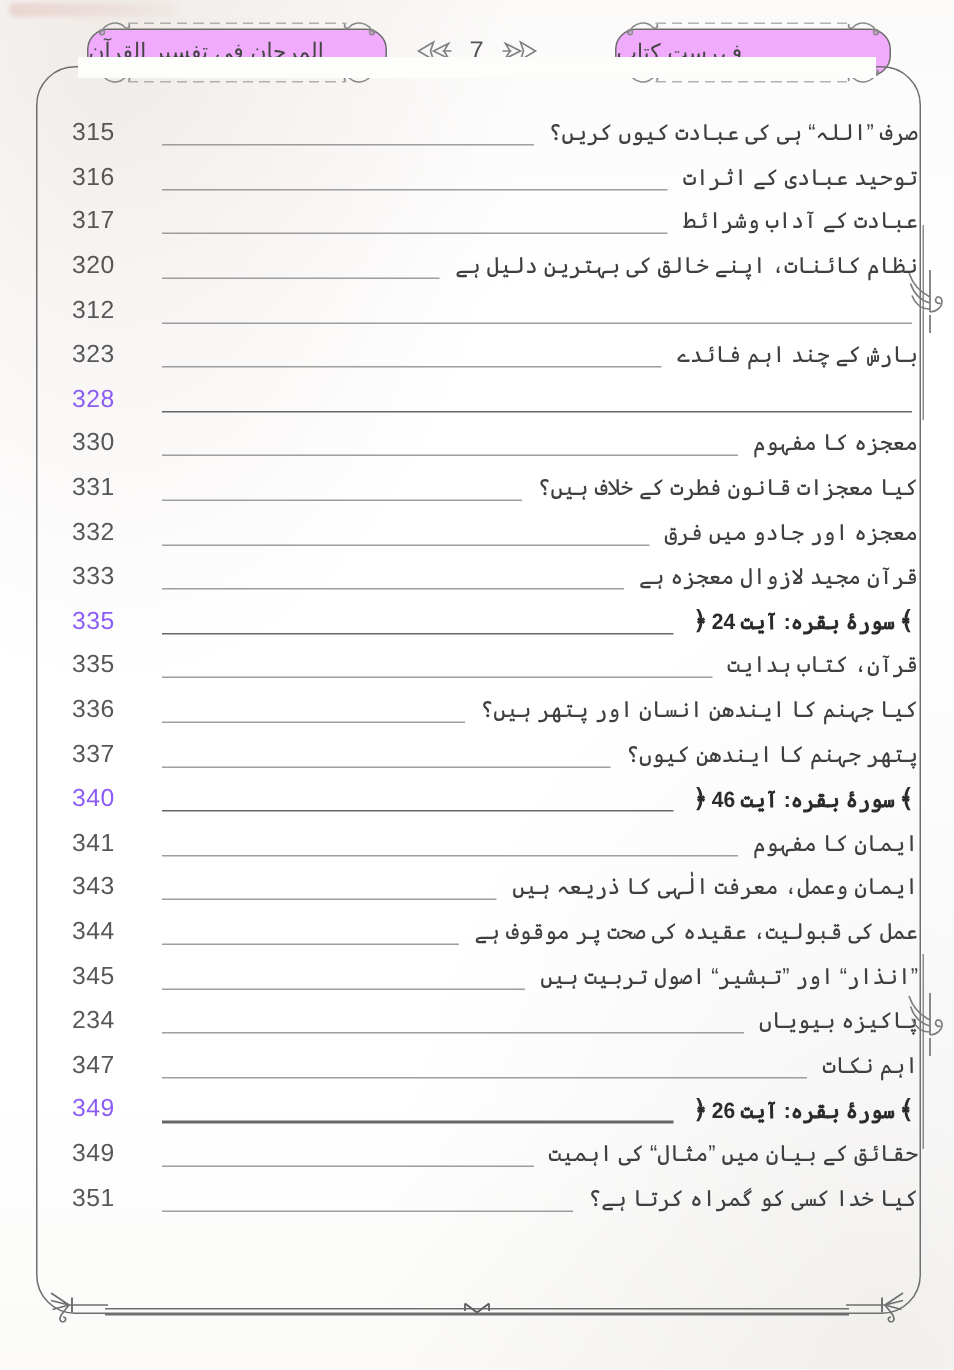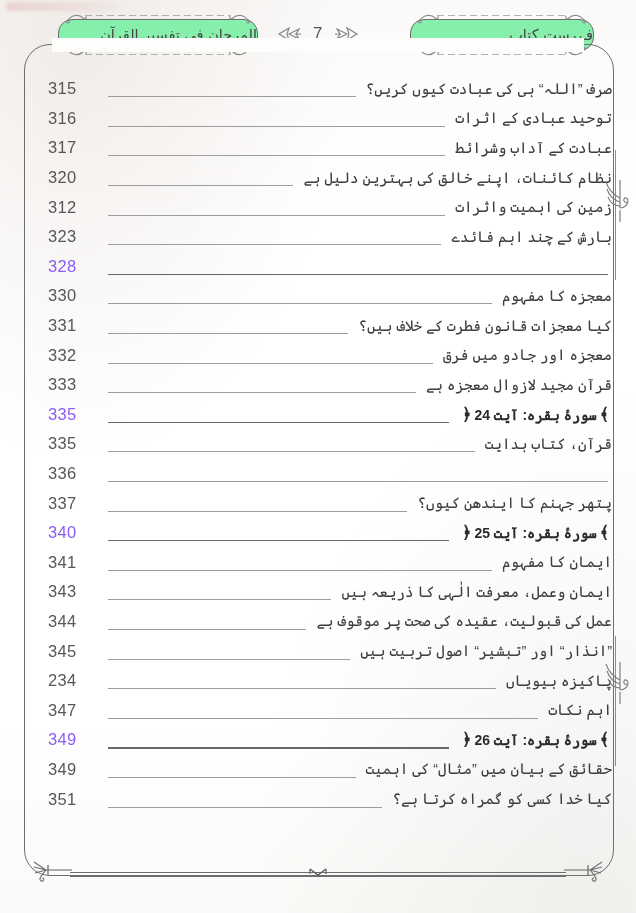--- a/index.html
+++ b/index.html
@@ -36,24 +36,24 @@
     width: 636px;
     height: 66px;
   }
 
   .cartouche {
     position: absolute;
     top: 19px;
     height: 30px;
     border: 1.4px solid #6d6d6d;
     border-radius: 14px;
-    background: #86efac;
+    background: #f0abfc;
     display: flex;
     align-items: center;
-    justify-content: flex-start;
+    justify-content: flex-end;
     color: #4a4a4a;
   }
   .cartouche-left  { left: 58px;  width: 198px; }
   .cartouche-right { right: 42px; width: 182px; }
 
   .cartouche-text {
     font-size: 14.5px;
     letter-spacing: .4px;
     white-space: nowrap;
     color: #444;
@@ -344,21 +344,20 @@
       <span class="entry-title">عبادت کے آداب وشرائط</span>
       <span class="leader"></span>
       <span class="entry-page">317</span>
     </div>
     <div class="entry">
       <span class="entry-title">نظام کائنات، اپنے خالق کی بہترین دلیل ہے</span>
       <span class="leader"></span>
       <span class="entry-page">320</span>
     </div>
     <div class="entry">
-      <span class="entry-title">زمین کی اہمیت واثرات</span>
       <span class="leader"></span>
       <span class="entry-page">312</span>
     </div>
     <div class="entry">
       <span class="entry-title">بارش کے چند اہم فائدے</span>
       <span class="leader"></span>
       <span class="entry-page">323</span>
     </div>
     <div class="entry heading">
       <span class="leader"></span>
@@ -388,30 +387,31 @@
       <span class="entry-title"><span class="brace">﴾</span><span>سورۂ بقرہ: آیت 24</span><span class="brace">﴿</span></span>
       <span class="leader"></span>
       <span class="entry-page">335</span>
     </div>
     <div class="entry">
       <span class="entry-title">قرآن، کتاب ہدایت</span>
       <span class="leader"></span>
       <span class="entry-page">335</span>
     </div>
     <div class="entry">
+      <span class="entry-title">کیا جہنم کا ایندھن انسان اور پتھر ہیں؟</span>
       <span class="leader"></span>
       <span class="entry-page">336</span>
     </div>
     <div class="entry">
       <span class="entry-title">پتھر جہنم کا ایندھن کیوں؟</span>
       <span class="leader"></span>
       <span class="entry-page">337</span>
     </div>
     <div class="entry heading">
-      <span class="entry-title"><span class="brace">﴾</span><span>سورۂ بقرہ: آیت 25</span><span class="brace">﴿</span></span>
+      <span class="entry-title"><span class="brace">﴾</span><span>سورۂ بقرہ: آیت 46</span><span class="brace">﴿</span></span>
       <span class="leader"></span>
       <span class="entry-page">340</span>
     </div>
     <div class="entry">
       <span class="entry-title">ایمان کا مفہوم</span>
       <span class="leader"></span>
       <span class="entry-page">341</span>
     </div>
     <div class="entry">
       <span class="entry-title">ایمان وعمل، معرفت الٰہی کا ذریعہ ہیں</span>

